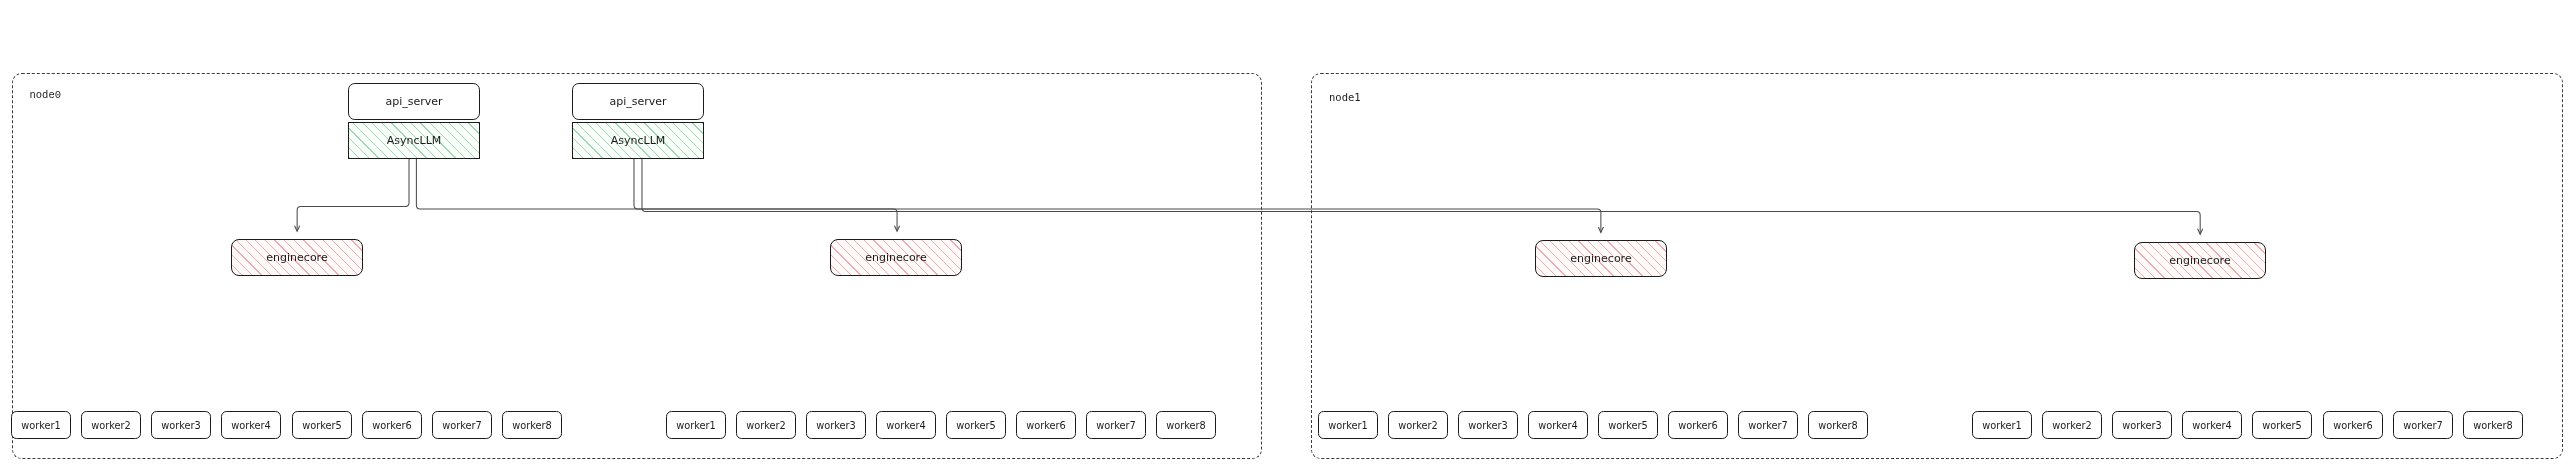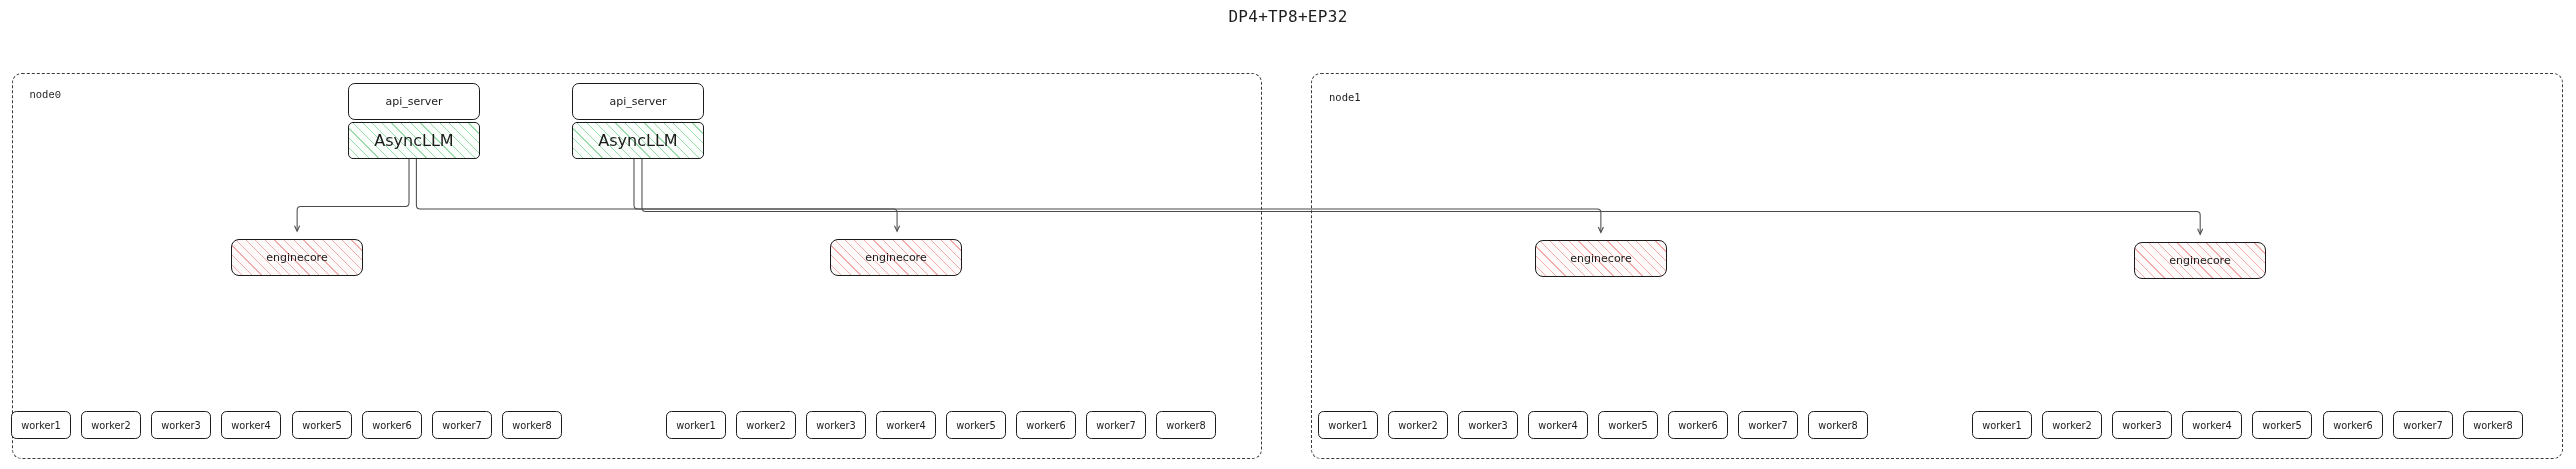--- a/index.html
+++ b/index.html
@@ -44,22 +44,22 @@
   }
   .nbox .lbl{position:relative;z-index:3;}
 
   
   .box-api{
     border-radius:6.8px;
     font-size:11px;
   }
   
   .box-async{
-    border-radius:5px;
-    font-size:16px;
+    border-radius:0;
+    font-size:11px;
     background-color:#fbfffc;
     background-image:repeating-linear-gradient(
       45deg,
       rgba(80,190,110,0.55) 0px,
       rgba(80,190,110,0.55) 0.9px,
       rgba(255,255,255,0) 0.9px,
       rgba(255,255,255,0) 6.8px
     );
   }
   
@@ -84,21 +84,20 @@
 
   
   #edges{position:absolute;left:0;top:0;width:2576px;height:469px;pointer-events:none;}
   #edges path{fill:none;stroke:#4a4a4a;stroke-width:1.7px;}
 </style>
 </head>
 <body>
 
 <div id="stage">
 
-  <div class="diagram-title">DP4+TP8+EP32</div>
 
   <svg id="edges" viewBox="0 0 4188 763" width="2576" height="469" xmlns="http://www.w3.org/2000/svg">
     <defs>
       <marker id="arrowhead" markerWidth="12" markerHeight="12" refX="9.4" refY="4.6" orient="auto" markerUnits="userSpaceOnUse">
         <path d="M 0.6 0.4 L 9.6 4.6 L 0.6 8.8" fill="none" stroke="#3a3a3a" stroke-width="1.5"></path>
       </marker>
     </defs>
     <g id="edge-paths">
         <path d="M 664 258 L 664 330 Q 664 336 658 336 L 488 336 Q 482 336 482 342 L 482 376" marker-end="url(#arrowhead)"></path>
         <path d="M 676 258 L 676 334 Q 676 340 682 340 L 1452 340 Q 1458 340 1458 346 L 1458 376" marker-end="url(#arrowhead)"></path>

